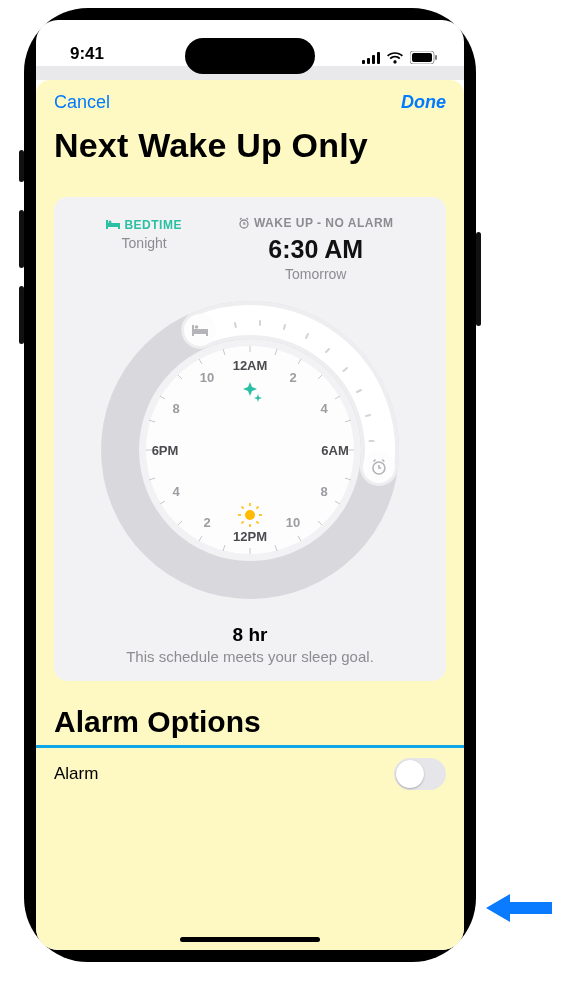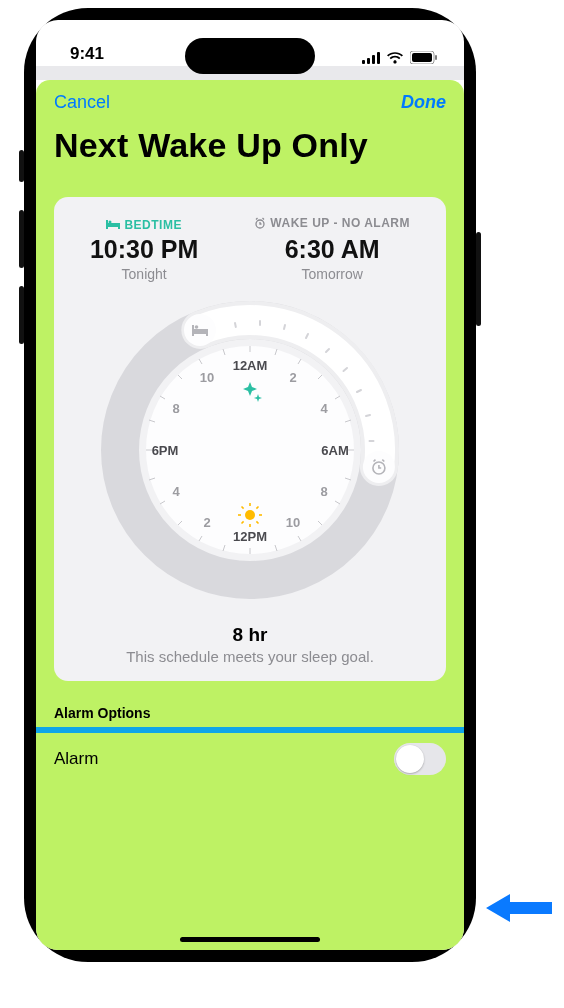--- a/index.html
+++ b/index.html
@@ -66,21 +66,21 @@
     font-size: 17px;
   }
   .status-bar .right-icons { display: flex; align-items: center; gap: 6px; }
 
   
   .sheet-top-gap {
     height: 14px;
     background: #e9e9ec;
   }
   .sheet {
-    background: #bef264;
+    background: #fef9c3;
     border-top-left-radius: 14px;
     border-top-right-radius: 14px;
     height: calc(100% - 60px);
     overflow: hidden;
     position: relative;
   }
   .nav-row {
     height: 44px;
     display: flex;
     align-items: center;
@@ -154,27 +154,27 @@
     font-weight: 700;
   }
   .duration .goal {
     color: #8c8c91;
     font-size: 15px;
     margin-top: 2px;
   }
 
   
   .section-title {
-    font-size: 14px;
+    font-size: 30px;
     font-weight: 800;
     margin: 24px 18px 6px 18px;
   }
   .row {
     margin: 0;
-    border-top: 6px solid #0ea5e9;
+    border-top: 3px solid #0ea5e9;
     padding: 10px 18px;
     display: flex;
     align-items: center;
     justify-content: space-between;
     font-size: 17px;
   }
 
   
   .toggle {
     width: 52px;
@@ -278,21 +278,20 @@
               <svg width="14" height="9">
                   <g fill="#2bbfa3">
                     <rect x="0" y="3" width="14" height="4" rx="1"></rect>
                     <rect x="0" y="0" width="2" height="9"></rect>
                     <rect x="12" y="3" width="2" height="6"></rect>
                     <circle cx="4" cy="2" r="1.5"></circle>
                   </g>
                 </svg>
               <span>BEDTIME</span>
             </div>
-            <div class="big">10:30 PM</div>
             <div class="sub">Tonight</div>
           </div>
           <div class="time-col">
             <div class="label">
               <svg width="12" height="12">
                   <g fill="none" stroke="#8c8c91" stroke-width="1.3">
                     <circle cx="6" cy="7" r="4"></circle>
                     <path d="M6 5v2h1.5"></path>
                     <path d="M2 2.5L3.5 1M10 2.5L8.5 1"></path>
                   </g>

